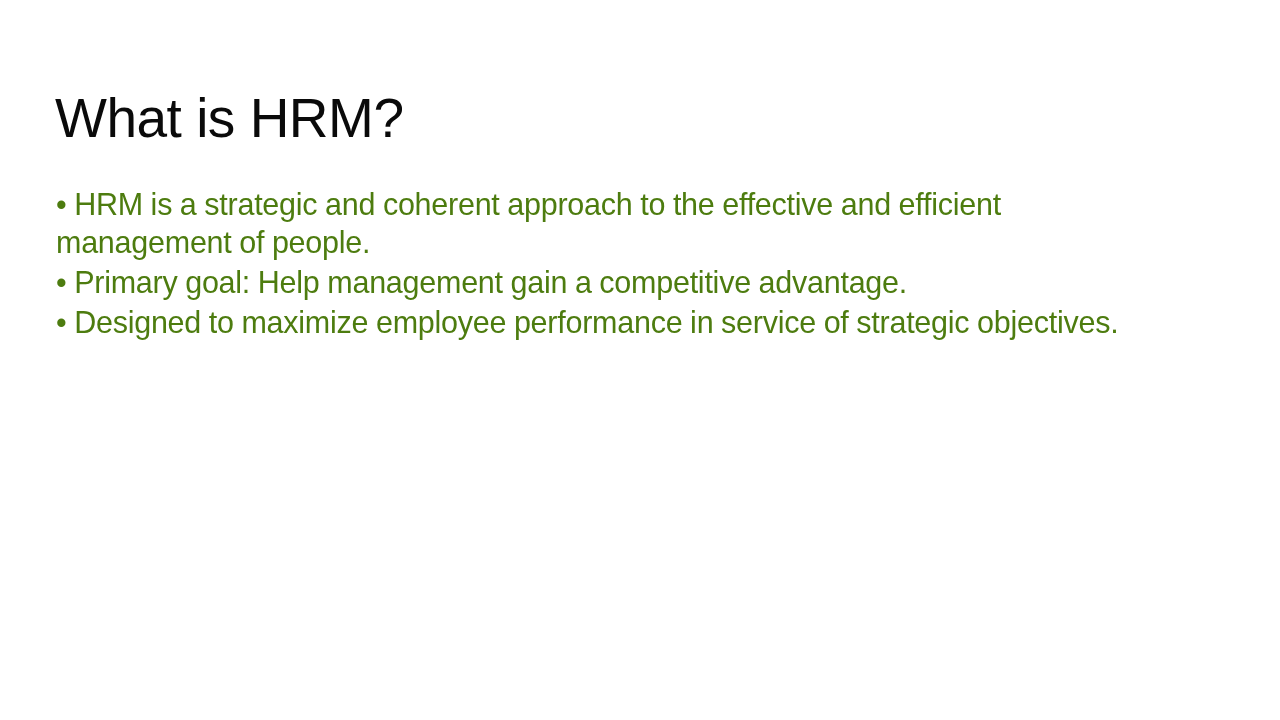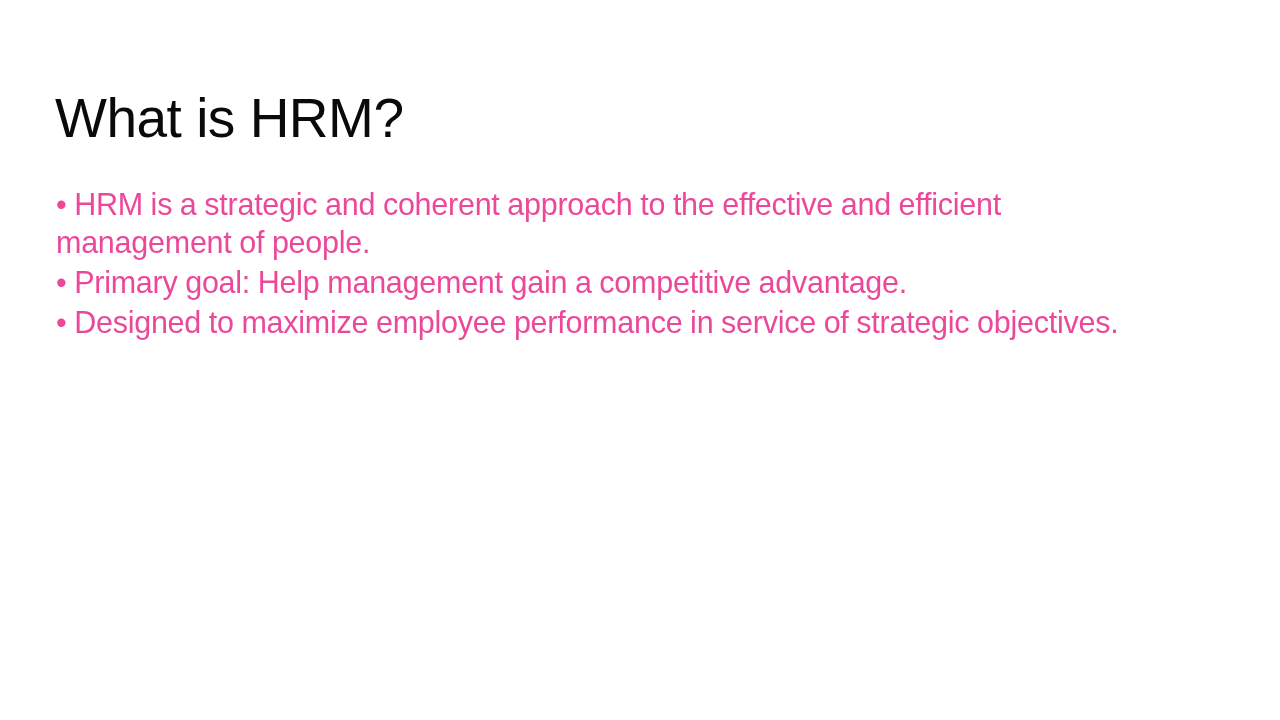--- a/index.html
+++ b/index.html
@@ -46,21 +46,21 @@
     width: 1098px;
   }
 
   .bullet-line {
     margin: 0 0 2px 0;
     font-family: "Liberation Sans", sans-serif;
     font-size: 30.5px;
     font-weight: 400;
     line-height: 38px;
     letter-spacing: -0.25px;
-    color: #ec4899;
+    color: #4d7c0f;
     text-indent: 0;
     word-spacing: -0.5px;
   }
 
   .bullet-line .bullet-mark {
     font-size: 30.5px;
     line-height: 38px;
   }
 </style>
 </head>

